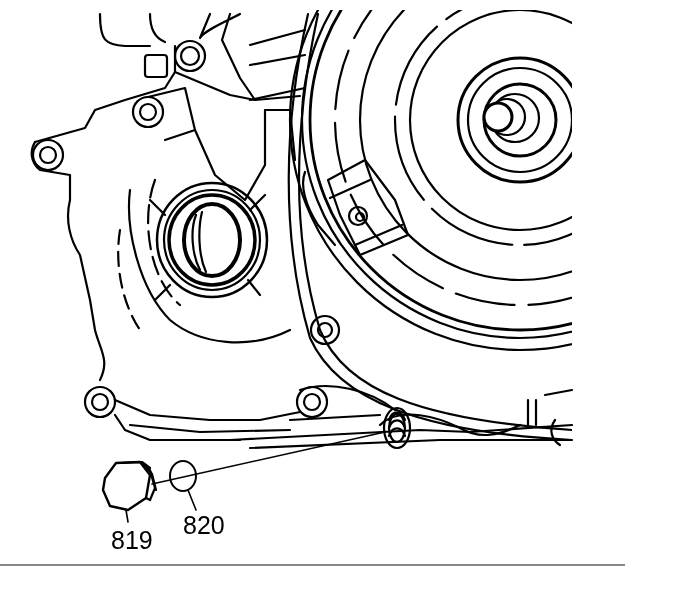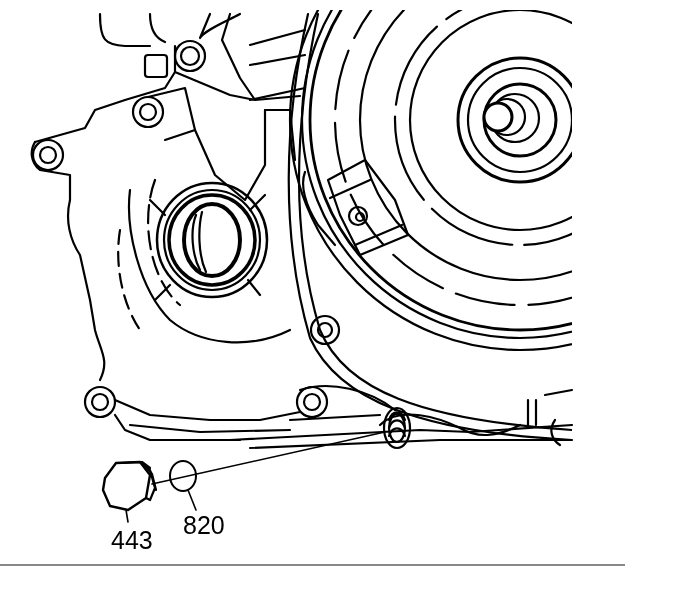--- a/index.html
+++ b/index.html
@@ -120,16 +120,16 @@
 
   <g>
     <path d="M105 478 L116 463 L140 462 L150 475 L146 498 L128 510 L110 506 L103 490 Z" stroke-width="2.4" fill="#fff"></path>
     <path d="M140 462 L150 470 L155 488 L150 500 L146 498"></path>
     <path d="M144 464 L152 474 L156 490"></path>
     <path d="M120 463 L142 462 L150 468"></path>
     <path d="M126 510 L128 522" stroke-width="1.6"></path>
   </g>
 </svg>
 
-<div class="callout" style="left:111px; top:528px;">443</div>
+<div class="callout" style="left:111px; top:528px;">819</div>
 <div class="callout" style="left:183px; top:513px;">820</div>
 
 <div id="rule"></div>
 
 </body></html>

